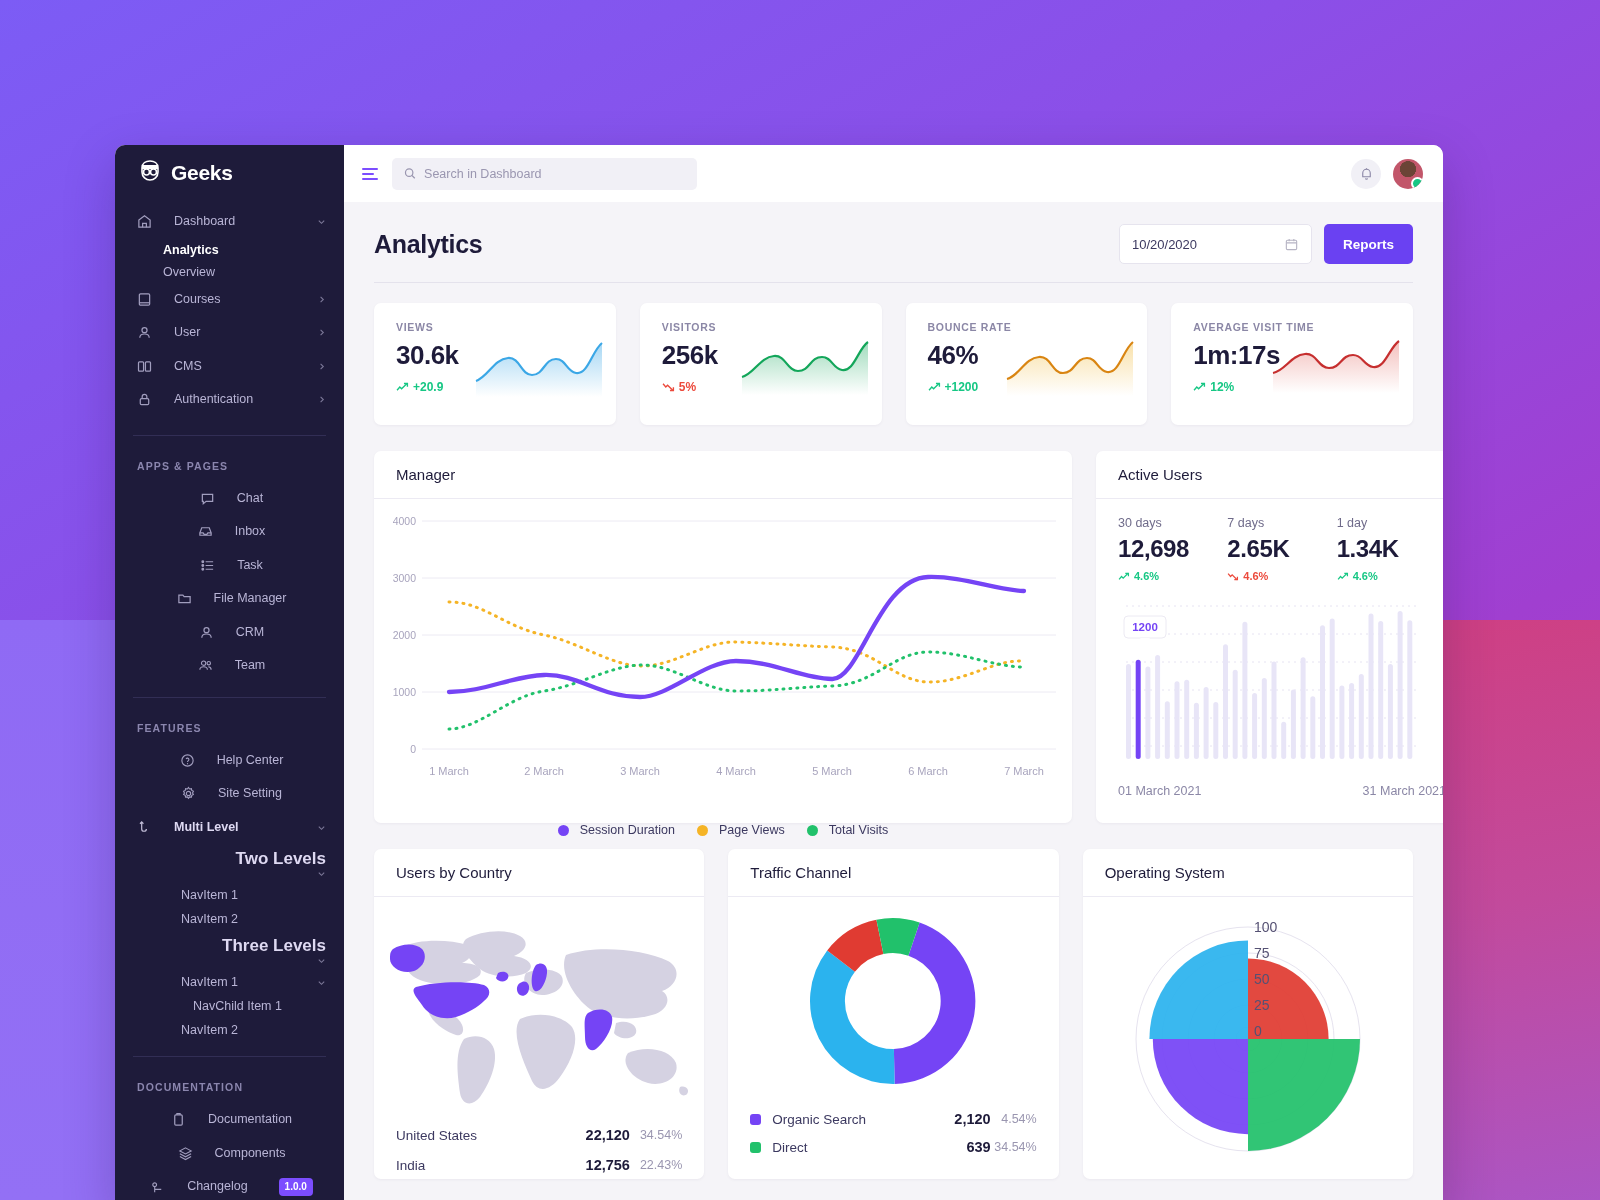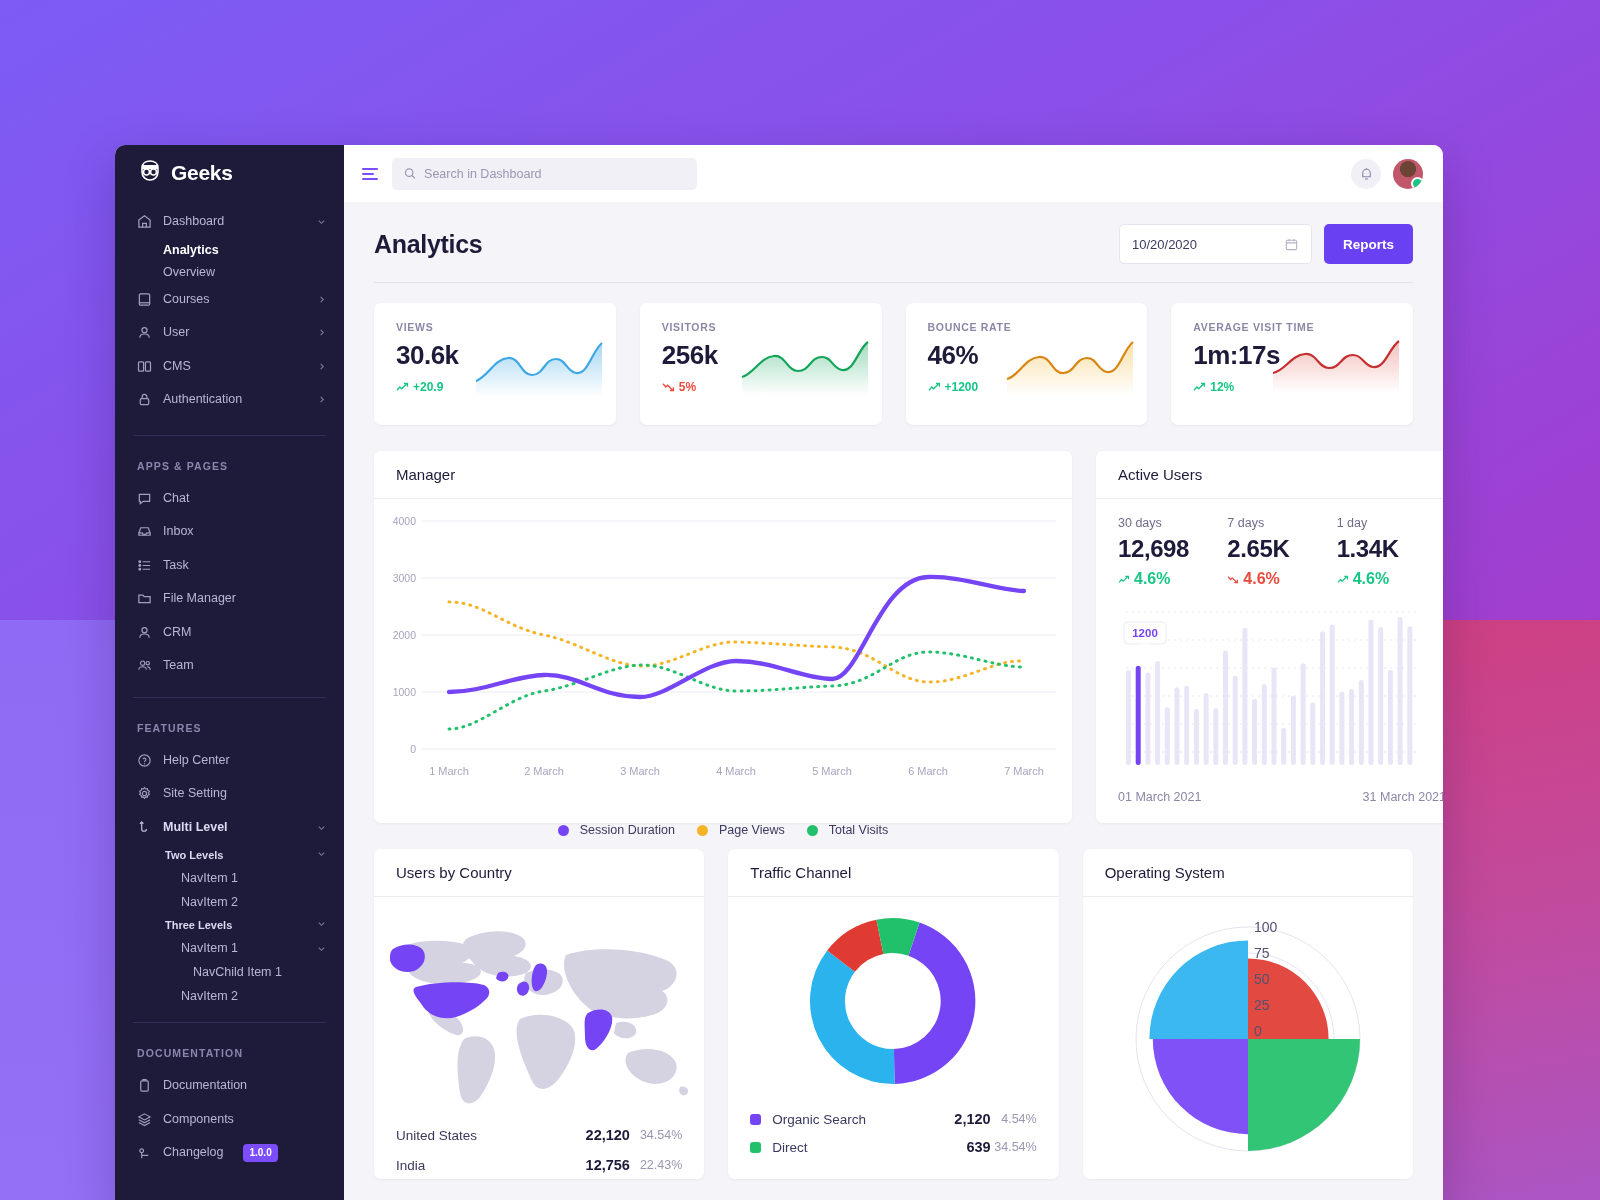--- a/index.html
+++ b/index.html
@@ -39,31 +39,31 @@
     width: 229px; flex: 0 0 229px;
     background: #1e1b3a;
     color: #b9b5d6;
     overflow: hidden;
     position: relative;
   }
   .brand { display: flex; align-items: center; gap: 8px; padding: 14px 0 18px 22px; }
   .brand-txt { color: #fff; font-size: 21px; font-weight: 700; letter-spacing: -0.3px; }
   .nav { padding: 0 0 4px 0; }
   .nav-item {
-    display: flex; align-items: center; gap: 11px;
+    display: flex; align-items: center; gap: 22px;
     padding: 8px 18px 8px 22px; font-size: 12.5px; color: #b9b5d6;
-    cursor: pointer; line-height: 1.4;
+    cursor: pointer; line-height: 1.4; justify-content: center;
   }
   .nav-item .ico { width: 15px; height: 15px; flex: 0 0 15px; display: block; opacity: .85; }
   .nav-item .chev { margin-left: auto; opacity: .6; width: 9px; height: 9px; }
   .nav-sub {
     padding: 4px 18px 4px 48px; font-size: 12.5px; color: #b9b5d6; cursor: pointer;
   }
   .nav-sub.active { color: #fff; font-weight: 700; }
-  .nav-sub2 { padding: 5px 18px 5px 50px; font-size: 11px; display:flex; align-items:flex-start; cursor:pointer; }
+  .nav-sub2 { padding: 5px 18px 5px 50px; font-size: 17px; display:flex; align-items:flex-end; cursor:pointer;flex-direction:column; }
   .nav-sub2 .chev { margin-left: auto; opacity:.6; width:9px;height:9px;}
   .nav-sub2.bold { font-weight: 700; color: #ded9f2; }
   .nav-sub3 { padding: 5px 18px 5px 66px; font-size: 12.5px; display:flex; align-items:center; cursor:pointer;}
   .nav-sub3 .chev { margin-left:auto; opacity:.6; width:9px;height:9px;}
   .nav-sub4 { padding: 5px 18px 5px 78px; font-size: 12.5px; cursor:pointer; }
   .divider { height: 1px; background: #322e55; margin: 14px 18px 0 18px; }
   .sec-label {
     padding: 24px 18px 10px 22px; font-size: 10.5px; letter-spacing: 1.1px;
     color: #8b86ae; font-weight: 600;
   }
@@ -141,21 +141,21 @@
   .panel-head { padding: 15px 22px; border-bottom: 1px solid #eceaf3; }
   .panel-title { font-size: 15px; color: #1e1b3a; font-weight: 400; }
   .sessions { flex: 0 0 698px; height: 372px; }
   .active-users { flex: 1; height: 372px; }
 
   .au-body { padding: 17px 22px 0 22px; }
   .au-metrics { display: flex; gap: 0; }
   .au-m { flex: 1; }
   .au-k { font-size: 12.5px; color: #6f6b8a; }
   .au-v { font-size: 24px; font-weight: 700; color: #1e1b3a; margin-top: 5px; letter-spacing: -.4px;}
-  .au-d { font-size: 16px; font-weight: 600; margin-top: 7px; display:flex; align-items:center; gap:4px;}
+  .au-d { font-size: 11px; font-weight: 600; margin-top: 7px; display:flex; align-items:center; gap:4px;}
   .au-dates { display: flex; font-size: 12.5px; color: #8b87a6; padding: 6px 22px 0 22px; }
   .au-dates span:last-child { margin-left: auto; }
 
   .row3 { display: flex; gap: 24px; margin-top: 26px; }
   .card3 { flex: 1; height: 330px; }
   .legend-row { display: flex; align-items: center; padding: 6px 22px; font-size: 13.5px; color: #3c3960;}
   .legend-row .dot { width: 11px; height: 11px; border-radius: 3px; margin-right: 11px; flex:0 0 11px;}
   .legend-row .num { margin-left: auto; font-weight: 700; color: #1e1b3a; font-size: 14.5px; }
   .legend-row .pct { color: #9a96b0; font-size: 12.5px; min-width: 46px; text-align: right;}
   .country-row { display: flex; align-items: center; padding: 7px 22px; font-size: 13.5px; color: #3c3960; }

